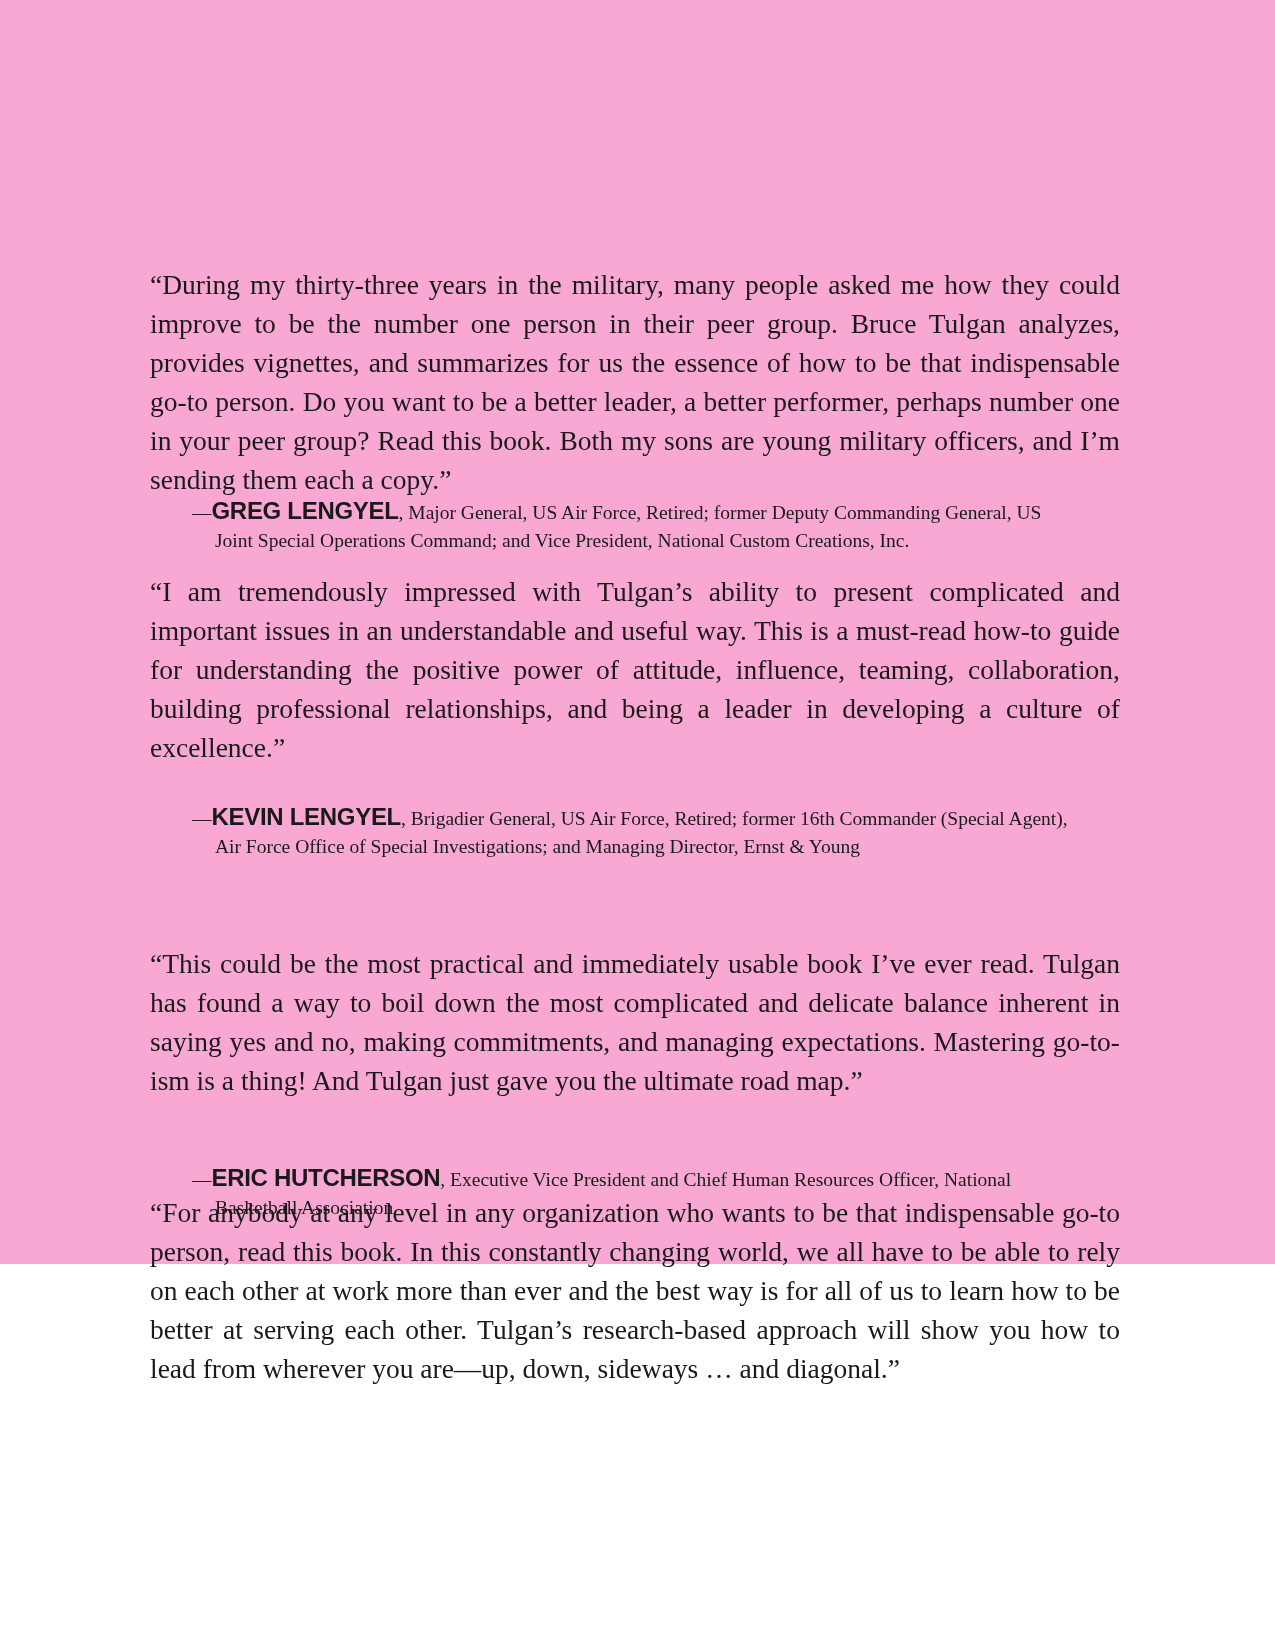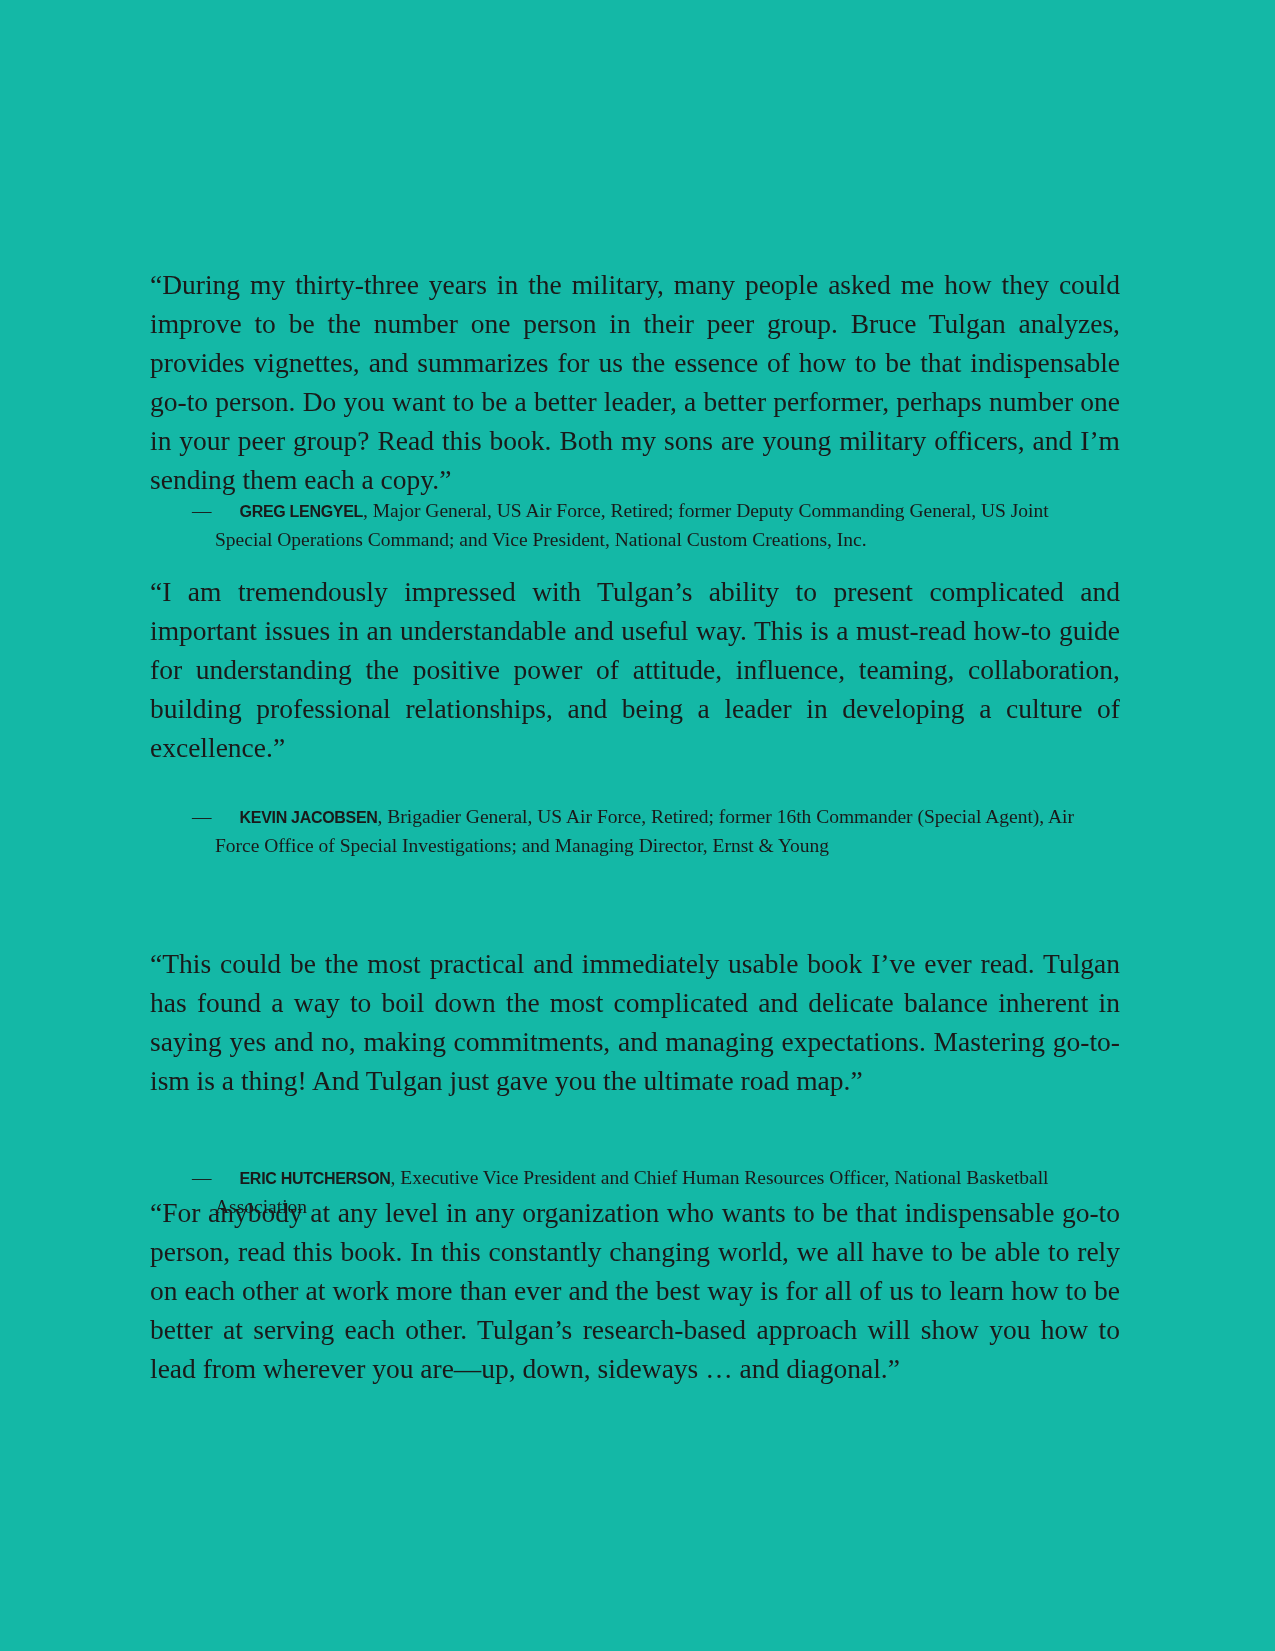--- a/index.html
+++ b/index.html
@@ -1,43 +1,43 @@
 <!DOCTYPE html>
 <html><head>
 <meta charset="utf-8">
 <style>
   html, body { margin: 0; padding: 0; background: #ffffff; }
   body { width: 1275px; height: 1651px; position: relative; overflow: hidden; }
-  .page { position: absolute; left: 0; top: 0; width: 1275px; height: 1651px; background: #14b8a6; text-decoration: underline; }
+  .page { position: absolute; left: 0; top: 0; width: 1275px; height: 1264px; background: #f9a8d4; text-decoration: underline; }
   .quote {
     position: absolute; left: 150px; width: 970px;
     font-family: "Liberation Serif", "DejaVu Serif", serif;
     font-size: 27.5px; line-height: 39px; color: #1a1a1a;
     text-align: justify; margin: 0;
   }
   .attr {
     position: absolute; left: 192px; width: 860px;
     font-family: "Liberation Serif", "DejaVu Serif", serif;
     font-size: 19.5px; line-height: 27.5px; color: #1a1a1a; margin: 0;
     padding-left: 23px; text-indent: -23px;
   }
   .attr .name {
     font-family: "Liberation Sans", "DejaVu Sans", sans-serif;
-    font-weight: bold; font-size: 16px; letter-spacing: -0.3px; margin-left: 28px;
+    font-weight: bold; font-size: 24px; letter-spacing: -0.3px;
   }
 </style>
 </head>
 <body>
 
 <div class="page">
 
   <p class="quote" style="top:265px;">“During my thirty-three years in the military, many people asked me how they could improve to be the number one person in their peer group. Bruce Tulgan analyzes, provides vignettes, and summarizes for us the essence of how to be that indispensable go-to person. Do you want to be a better leader, a better performer, perhaps number one in your peer group? Read this book. Both my sons are young military officers, and I’m sending them each a copy.”</p>
   <p class="attr" style="top:497px;"><span>—</span><span class="name">GREG LENGYEL</span><span>, Major General, US Air Force, Retired; former Deputy Commanding General, US Joint Special Operations Command; and Vice President, National Custom Creations, Inc.</span></p>
 
   <p class="quote" style="top:572px;">“I am tremendously impressed with Tulgan’s ability to present complicated and important issues in an understandable and useful way. This is a must-read how-to guide for understanding the positive power of attitude, influence, teaming, collaboration, building professional relationships, and being a leader in developing a culture of excellence.”</p>
-  <p class="attr" style="top:803px;"><span>—</span><span class="name">KEVIN JACOBSEN</span><span>, Brigadier General, US Air Force, Retired; former 16th Commander (Special Agent), Air Force Office of Special Investigations; and Managing Director, Ernst &amp; Young</span></p>
+  <p class="attr" style="top:803px;"><span>—</span><span class="name">KEVIN LENGYEL</span><span>, Brigadier General, US Air Force, Retired; former 16th Commander (Special Agent), Air Force Office of Special Investigations; and Managing Director, Ernst &amp; Young</span></p>
 
   <p class="quote" style="top:944px;">“This could be the most practical and immediately usable book I’ve ever read. Tulgan has found a way to boil down the most complicated and delicate balance inherent in saying yes and no, making commitments, and managing expectations. Mastering go-to-ism is a thing! And Tulgan just gave you the ultimate road map.”</p>
   <p class="attr" style="top:1164px;"><span>—</span><span class="name">ERIC HUTCHERSON</span><span>, Executive Vice President and Chief Human Resources Officer, National Basketball Association</span></p>
 
   <p class="quote" style="top:1193px;">“For anybody at any level in any organization who wants to be that indispensable go-to person, read this book. In this constantly changing world, we all have to be able to rely on each other at work more than ever and the best way is for all of us to learn how to be better at serving each other. Tulgan’s research-based approach will show you how to lead from wherever you are—up, down, sideways … and diagonal.”</p>
 
 </div>
 
 </body></html>

